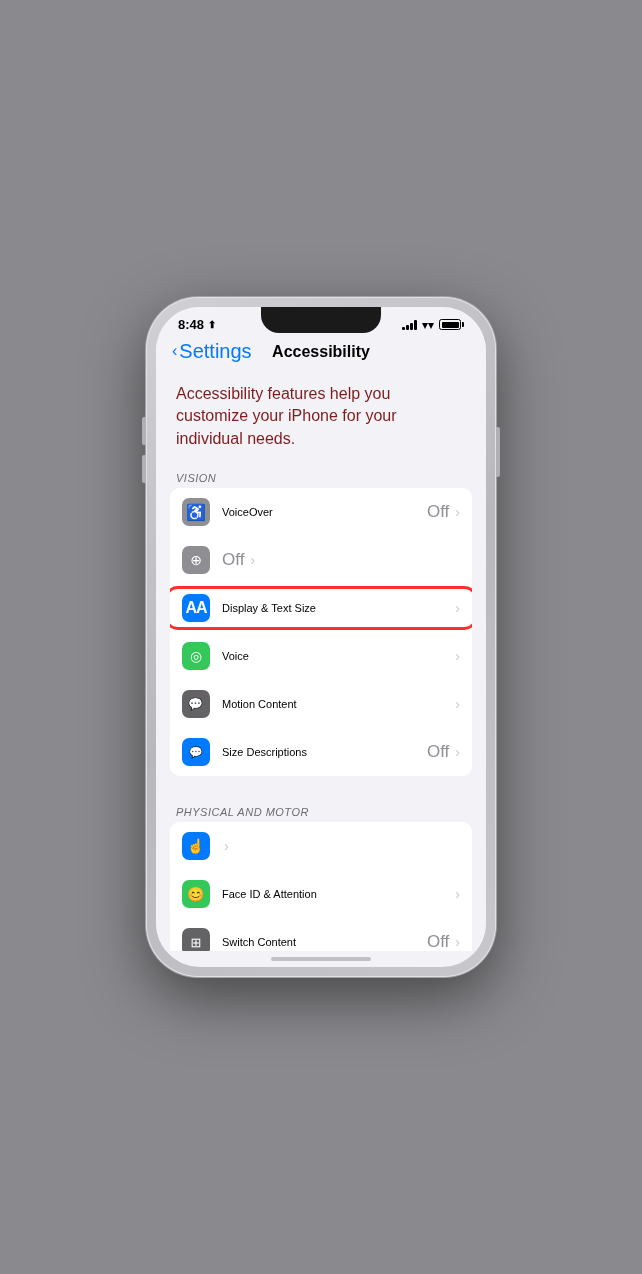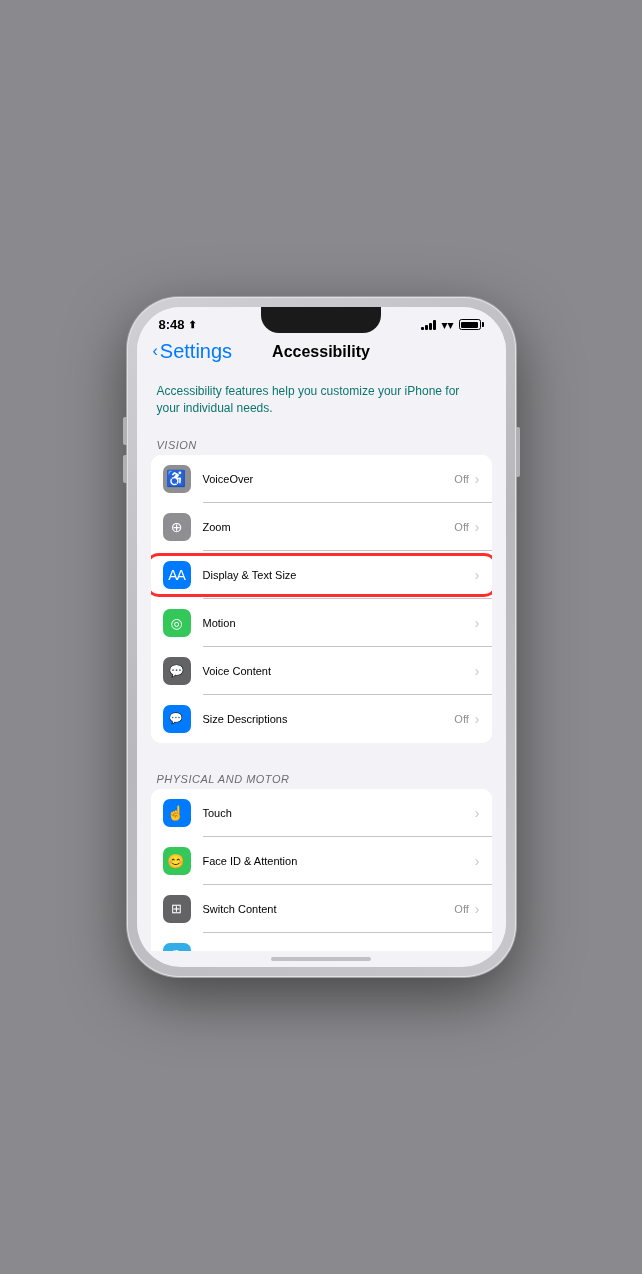--- a/index.html
+++ b/index.html
@@ -7,21 +7,21 @@
     body {
       background: #8a8a8e;
       display: flex;
       justify-content: center;
       align-items: center;
       min-height: 100vh;
       font-family: -apple-system, 'SF Pro Display', 'Helvetica Neue', Arial, sans-serif;
     }
 
     .phone-outer {
-      width: 389px;
+      width: 350px;
       height: 680px;
       background: linear-gradient(145deg, #d0d0d5, #b8b8bc, #c8c8cc);
       border-radius: 52px;
       padding: 10px;
       box-shadow:
         0 0 0 1px #a0a0a5,
         0 20px 60px rgba(0,0,0,0.5),
         inset 0 0 0 1px #e0e0e5;
       position: relative;
     }
@@ -157,22 +157,22 @@
     .content {
       overflow-y: auto;
       height: calc(100% - 80px);
       background: #f2f2f7;
       padding-bottom: 20px;
     }
     .content::-webkit-scrollbar { display: none; }
 
     .description-text {
       padding: 12px 20px 8px;
-      font-size: 12px;
-      color: #0f766e;
+      font-size: 16px;
+      color: #7f1d1d;
       line-height: 1.4;
     }
 
     .section-header {
       padding: 14px 20px 4px;
       font-size: 11px;
       font-weight: 500;
       color: #6c6c70;
       letter-spacing: 0.5px;
       text-transform: uppercase;
@@ -219,21 +219,21 @@
       color: #fff;
     }
 
     .row-label {
       flex: 1;
       font-size: 11px;
       color: #000;
     }
 
     .row-value {
-      font-size: 11px;
+      font-size: 17px;
       color: #8e8e93;
       margin-right: 4px;
     }
 
     .row-chevron {
       font-size: 14px;
       color: #c7c7cc;
       margin-left: 2px;
     }
 
@@ -351,66 +351,64 @@
           </div>
           <span class="row-label">VoiceOver</span>
           <span class="row-value">Off</span>
           <span class="row-chevron">›</span>
         </div>
 
         <div class="settings-row">
           <div class="row-icon bg-gray">
             <span style="font-size:14px;">⊕</span>
           </div>
-          <span class="row-label">Zoom</span>
           <span class="row-value">Off</span>
           <span class="row-chevron">›</span>
         </div>
 
         <div class="settings-row" style="position:relative; overflow:visible;">
           <div class="highlight-ring"></div>
-          <div class="row-icon bg-blue" style="font-size:14px;font-weight:400;letter-spacing:-1px;">AA</div>
+          <div class="row-icon bg-blue" style="font-size:16px;font-weight:700;letter-spacing:-1px;">AA</div>
           <span class="row-label">Display &amp; Text Size</span>
           <span class="row-chevron">›</span>
         </div>
 
         <div class="settings-row">
           <div class="row-icon bg-green">
             <span style="font-size:14px;">◎</span>
           </div>
-          <span class="row-label">Motion</span>
+          <span class="row-label">Voice</span>
           <span class="row-chevron">›</span>
         </div>
 
         <div class="settings-row">
           <div class="row-icon bg-dark-gray">
             <span style="font-size:12px;">💬</span>
           </div>
-          <span class="row-label">Voice Content</span>
+          <span class="row-label">Motion Content</span>
           <span class="row-chevron">›</span>
         </div>
 
         <div class="settings-row">
           <div class="row-icon bg-blue">
             <span style="font-size:11px;">💬</span>
           </div>
           <span class="row-label">Size Descriptions</span>
           <span class="row-value">Off</span>
           <span class="row-chevron">›</span>
         </div>
       </div>
 
       <div class="section-header">PHYSICAL AND MOTOR</div>
       <div class="settings-group">
 
         <div class="settings-row">
           <div class="row-icon bg-blue">
             <span style="font-size:14px;">☝</span>
           </div>
-          <span class="row-label">Touch</span>
           <span class="row-chevron">›</span>
         </div>
 
         <div class="settings-row">
           <div class="row-icon bg-green">
             <span style="font-size:14px;">😊</span>
           </div>
           <span class="row-label">Face ID &amp; Attention</span>
           <span class="row-chevron">›</span>
         </div>

